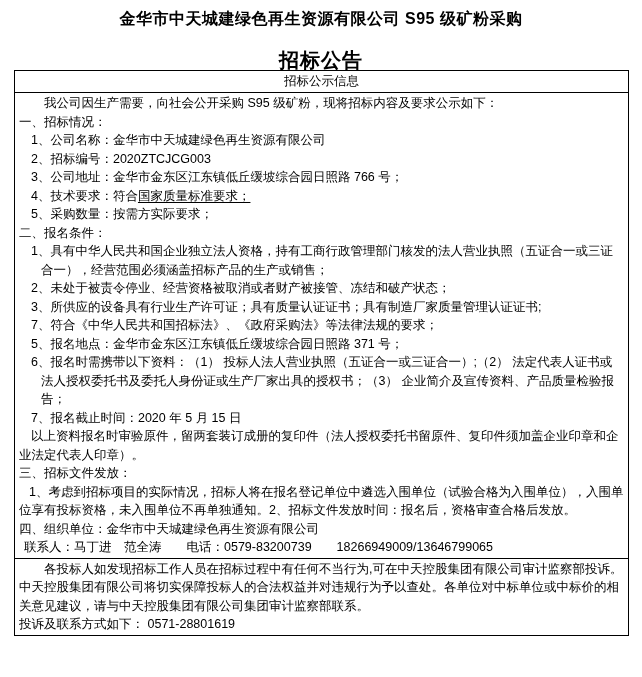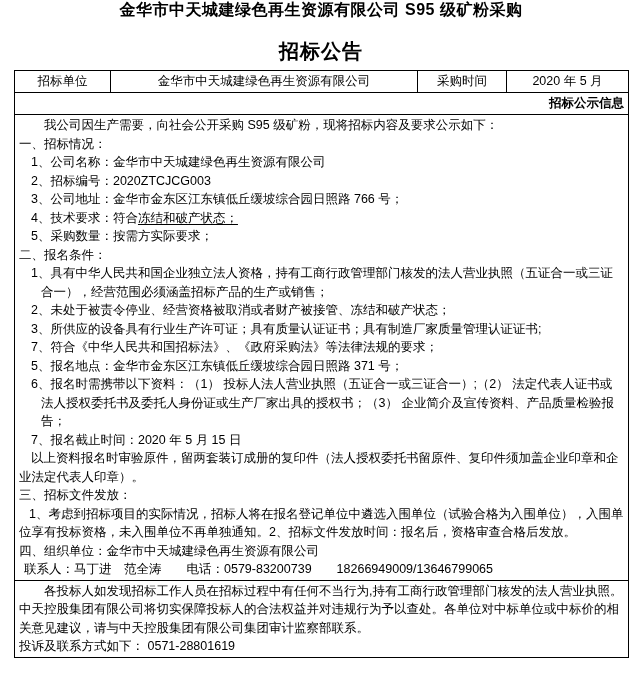--- a/index.html
+++ b/index.html
@@ -6,20 +6,21 @@
   html, body { background: #ffffff; }
   body {
     width: 642px;
     height: 677px;
     font-family: "Liberation Sans", "DejaVu Sans", sans-serif;
     color: #000000;
     position: relative;
     overflow: hidden;
   }
   .doc-title {
+    margin-top: 9px;
     text-align: center;
     font-size: 16px;
     font-weight: bold;
     letter-spacing: 0.5px;
   }
   .doc-subtitle {
     margin-top: 17px;
     text-align: center;
     font-size: 20px;
     font-weight: bold;
@@ -35,21 +36,21 @@
     font-size: 12.5px;
   }
   table.main-table td {
     border: 1px solid #000000;
     padding: 1px 4px;
     vertical-align: middle;
     line-height: 18.5px;
   }
   td.c-label { text-align: center; height: 22px; }
   td.c-value { text-align: center; height: 22px; }
-  td.section-header-cell { text-align: right; height: 22px; padding-left: 5px; font-weight: bold; }
+  td.section-header-cell { text-align: center; height: 22px; padding-left: 5px; }
   td.content-cell {
     vertical-align: top;
     height: 463px;
     padding: 2px 5px 2px 5px;
   }
   td.complaint-cell {
     vertical-align: top;
     height: 75px;
     padding: 2px 5px 2px 5px;
   }
@@ -71,37 +72,31 @@
 
 <table class="main-table">
   <colgroup>
     <col style="width:96px">
       <col style="width:307px">
       <col style="width:89px">
       <col style="width:122px">
   </colgroup>
   <tbody>
     <tr>
-      <td class="c-label">招标单位</td>
-      <td class="c-value">金华市中天城建绿色再生资源有限公司</td>
-      <td class="c-label">采购时间</td>
-      <td class="c-value">2020 年 5 月</td>
-    </tr>
-    <tr>
       <td class="section-header-cell" colspan="4">招标公示信息</td>
     </tr>
     <tr>
       <td class="content-cell" colspan="4">
         <div class="p p-intro">我公司因生产需要，向社会公开采购 S95 级矿粉，现将招标内容及要求公示如下：</div>
 
         <div class="p sec-head">一、招标情况：</div>
         <div class="p sec-item">1、公司名称：金华市中天城建绿色再生资源有限公司</div>
         <div class="p sec-item">2、招标编号：2020ZTCJCG003</div>
         <div class="p sec-item">3、公司地址：金华市金东区江东镇低丘缓坡综合园日照路 766 号；</div>
-        <div class="p sec-item"><span>4、技术要求：符合</span><span class="u-line">冻结和破产状态；</span></div>
+        <div class="p sec-item"><span>4、技术要求：符合</span><span class="u-line">国家质量标准要求；</span></div>
         <div class="p sec-item">5、采购数量：按需方实际要求；</div>
 
         <div class="p sec-head">二、报名条件：</div>
         <div class="p sec-item">1、具有中华人民共和国企业独立法人资格，持有工商行政管理部门核发的法人营业执照（五证合一或三证合一），经营范围必须涵盖招标产品的生产或销售；</div>
         <div class="p sec-item">2、未处于被责令停业、经营资格被取消或者财产被接管、冻结和破产状态；</div>
         <div class="p sec-item">3、所供应的设备具有行业生产许可证；具有质量认证证书；具有制造厂家质量管理认证证书;</div>
         <div class="p sec-item">7、符合《中华人民共和国招标法》、《政府采购法》等法律法规的要求；</div>
         <div class="p sec-item">5、报名地点：金华市金东区江东镇低丘缓坡综合园日照路 371 号；</div>
         <div class="p sec-item">6、报名时需携带以下资料：（1） 投标人法人营业执照（五证合一或三证合一）;（2） 法定代表人证书或法人授权委托书及委托人身份证或生产厂家出具的授权书；（3） 企业简介及宣传资料、产品质量检验报告；</div>
         <div class="p sec-item">7、报名截止时间：2020 年 5 月 15 日</div>
@@ -109,18 +104,18 @@
 
         <div class="p sec-head">三、招标文件发放：</div>
         <div class="p p-body1">1、考虑到招标项目的实际情况，招标人将在报名登记单位中遴选入围单位（试验合格为入围单位），入围单位享有投标资格，未入围单位不再单独通知。2、招标文件发放时间：报名后，资格审查合格后发放。</div>
 
         <div class="p sec-head">四、组织单位：金华市中天城建绿色再生资源有限公司</div>
         <div class="p p-contact">联系人：马丁进　范全涛　　电话：0579-83200739　　18266949009/13646799065</div>
       </td>
     </tr>
     <tr>
       <td class="complaint-cell" colspan="4">
-        <div class="p p-complaint">各投标人如发现招标工作人员在招标过程中有任何不当行为,持有工商行政管理部门核发的法人营业执照。中天控股集团有限公司将切实保障投标人的合法权益并对违规行为予以查处。各单位对中标单位或中标价的相关意见建议，请与中天控股集团有限公司集团审计监察部联系。</div>
+        <div class="p p-complaint">各投标人如发现招标工作人员在招标过程中有任何不当行为,可在中天控股集团有限公司审计监察部投诉。中天控股集团有限公司将切实保障投标人的合法权益并对违规行为予以查处。各单位对中标单位或中标价的相关意见建议，请与中天控股集团有限公司集团审计监察部联系。</div>
         <div class="p">投诉及联系方式如下：  0571-28801619</div>
       </td>
     </tr>
   </tbody>
 </table>
 
 </body></html>

